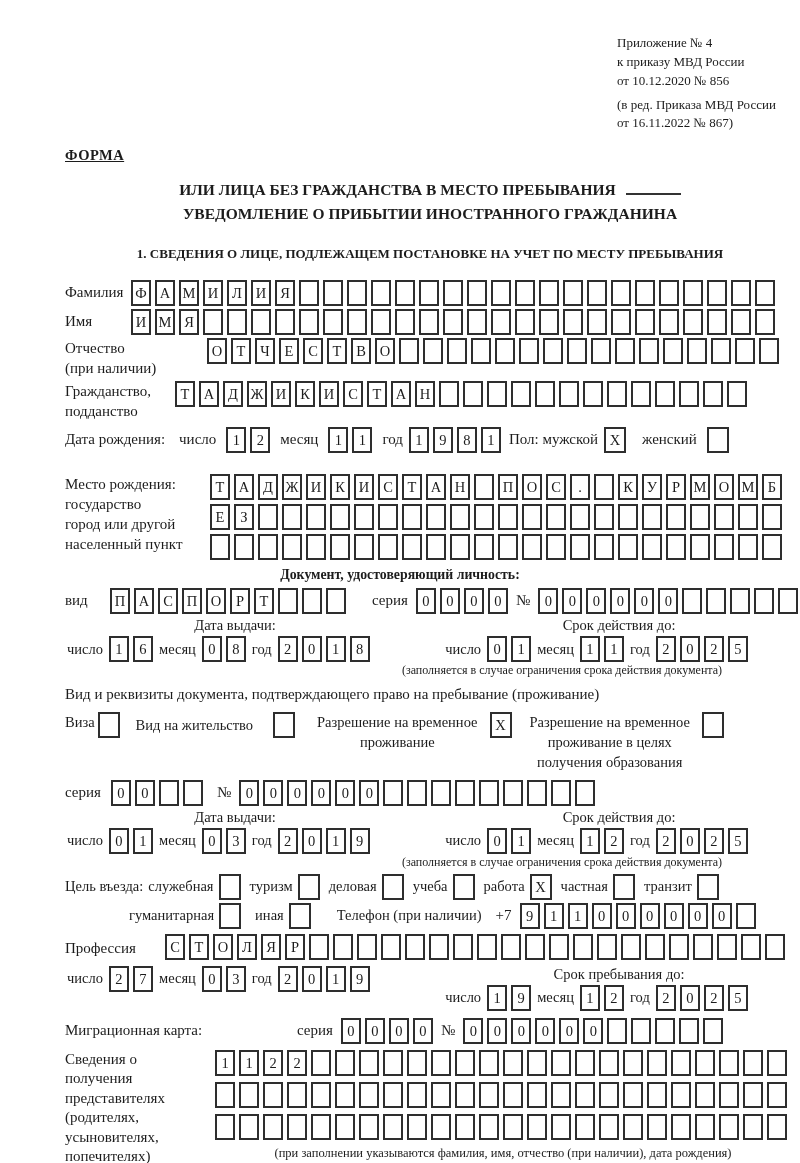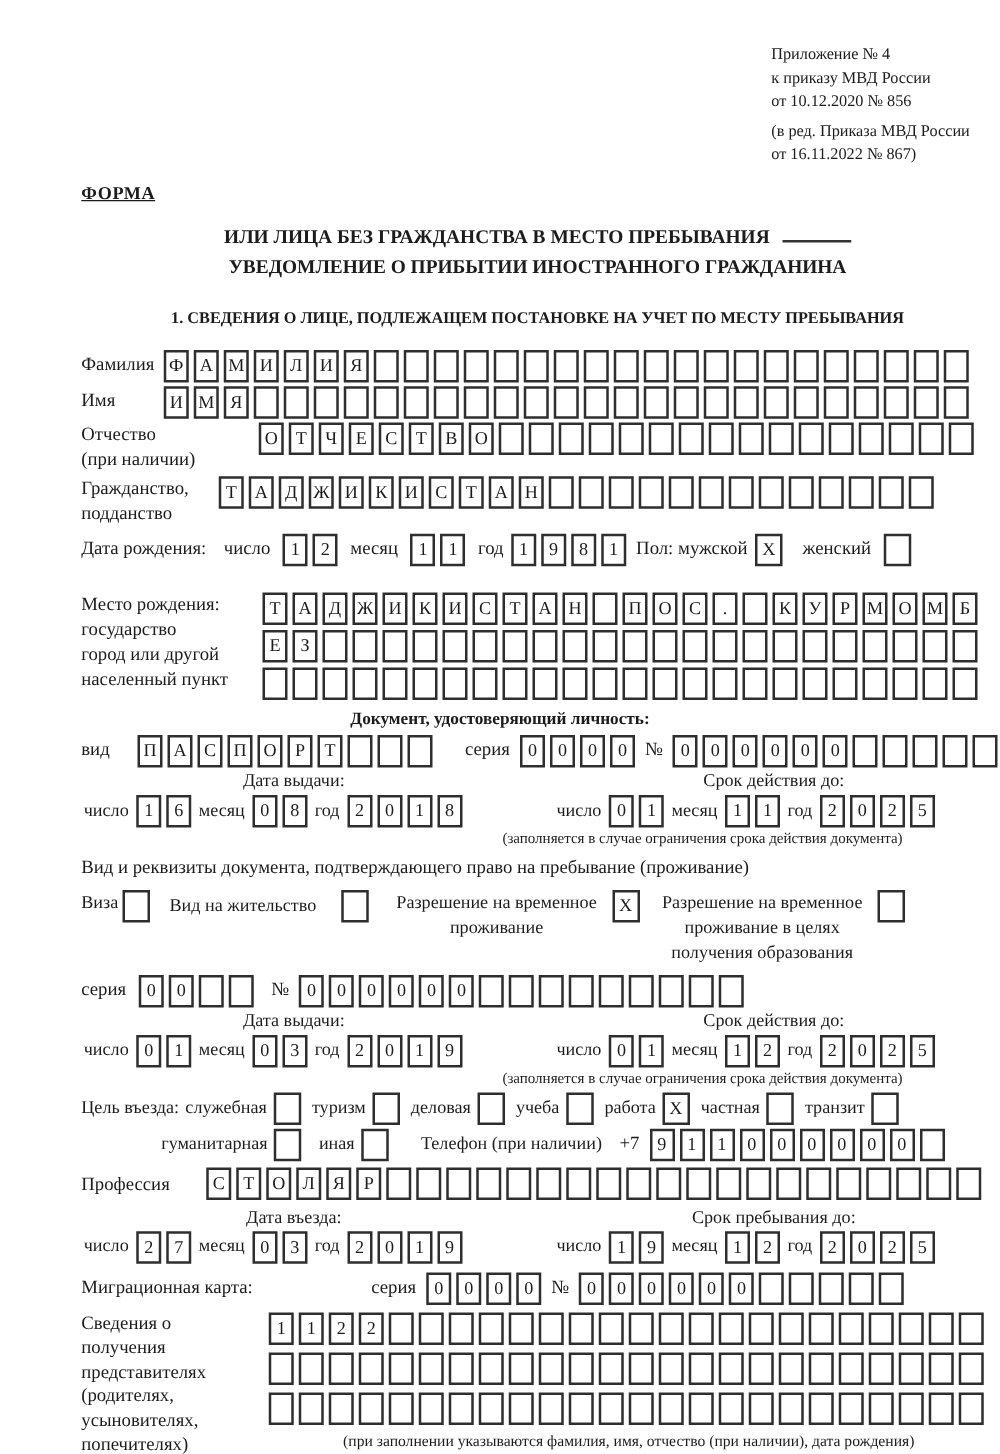--- a/index.html
+++ b/index.html
@@ -592,21 +592,20 @@
         <span class="box"></span>
         <span class="box"></span>
         <span class="box"></span>
         <span class="box"></span>
         <span class="box"></span>
       </span>
   </div>
 
   <div class="dates">
     <div class="dgroup">
-      <div class="dheading">Дата въезда:</div>
       <div class="dfields">
         <span class="dlbl">число</span>
         <span class="boxes">
             <span class="box">2</span>
             <span class="box">7</span>
           </span>
         <span class="dlbl">месяц</span>
         <span class="boxes">
             <span class="box">0</span>
             <span class="box">3</span>

